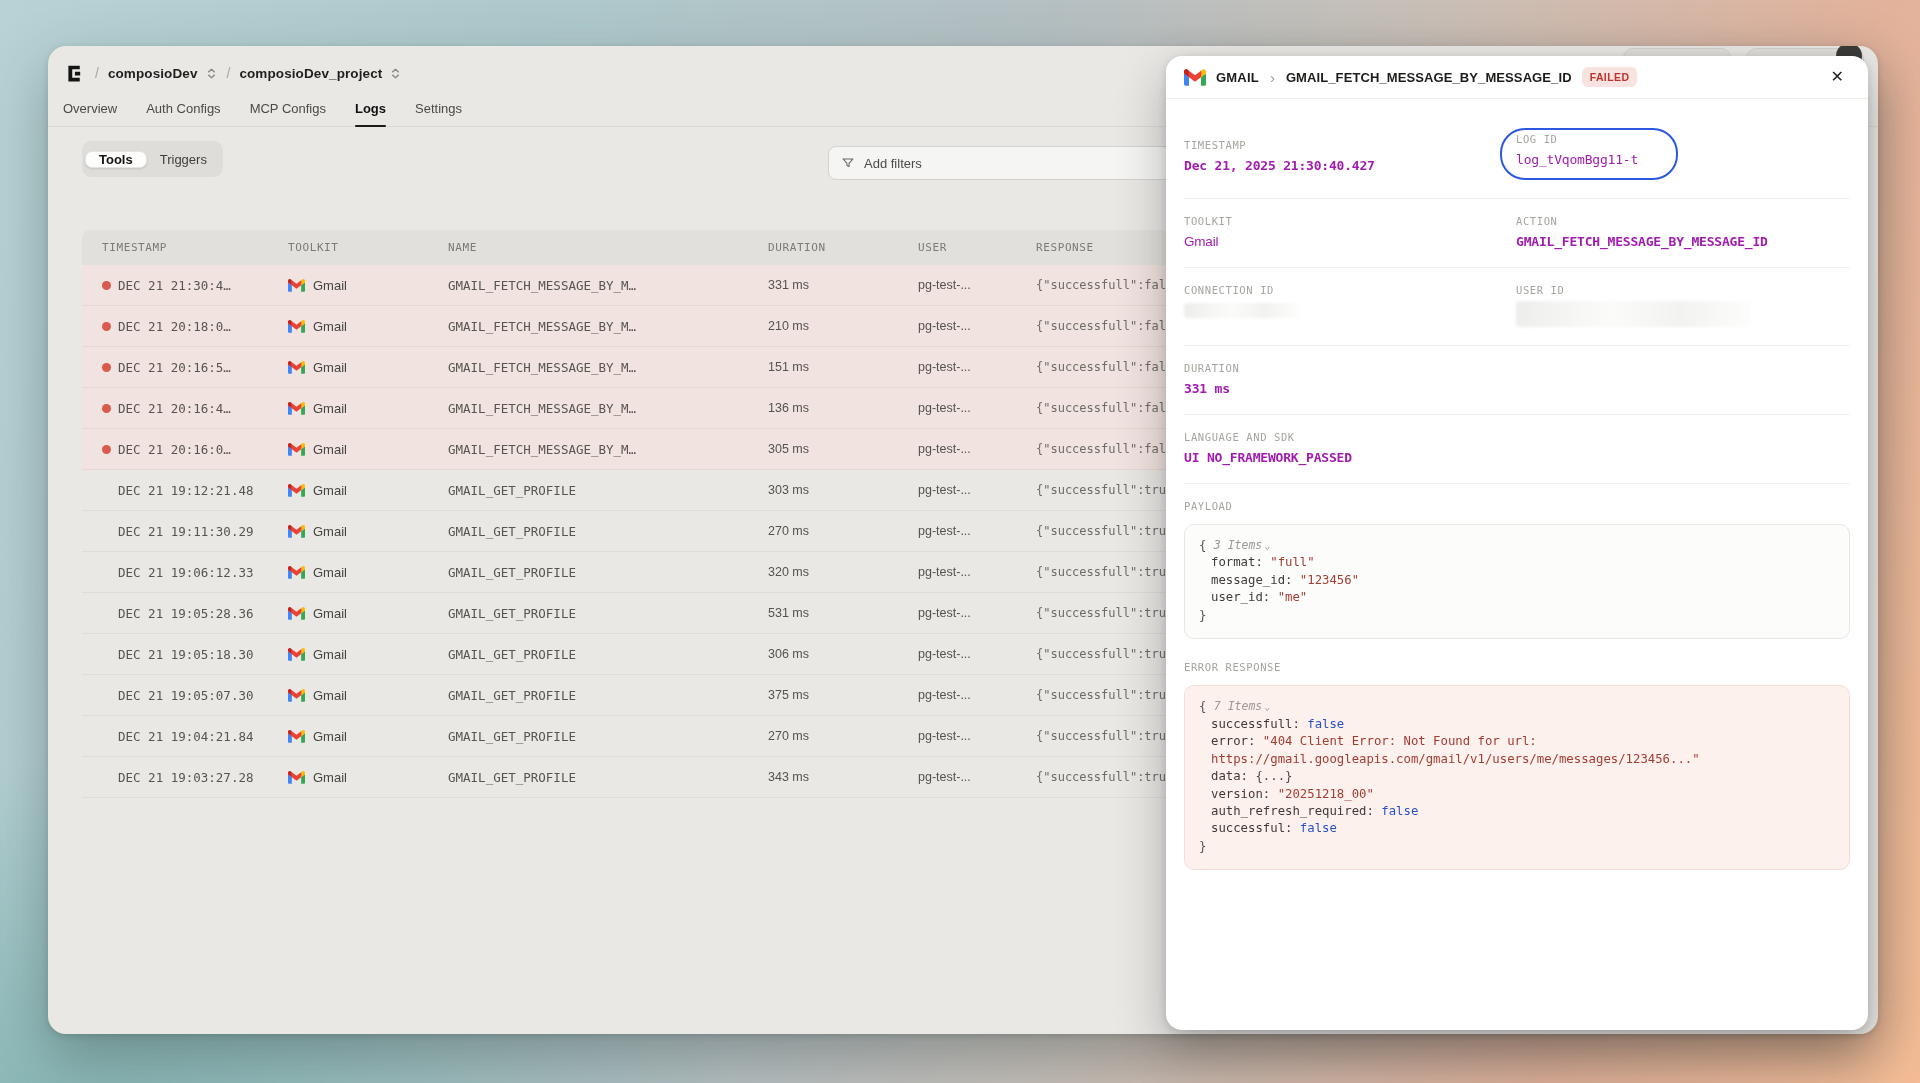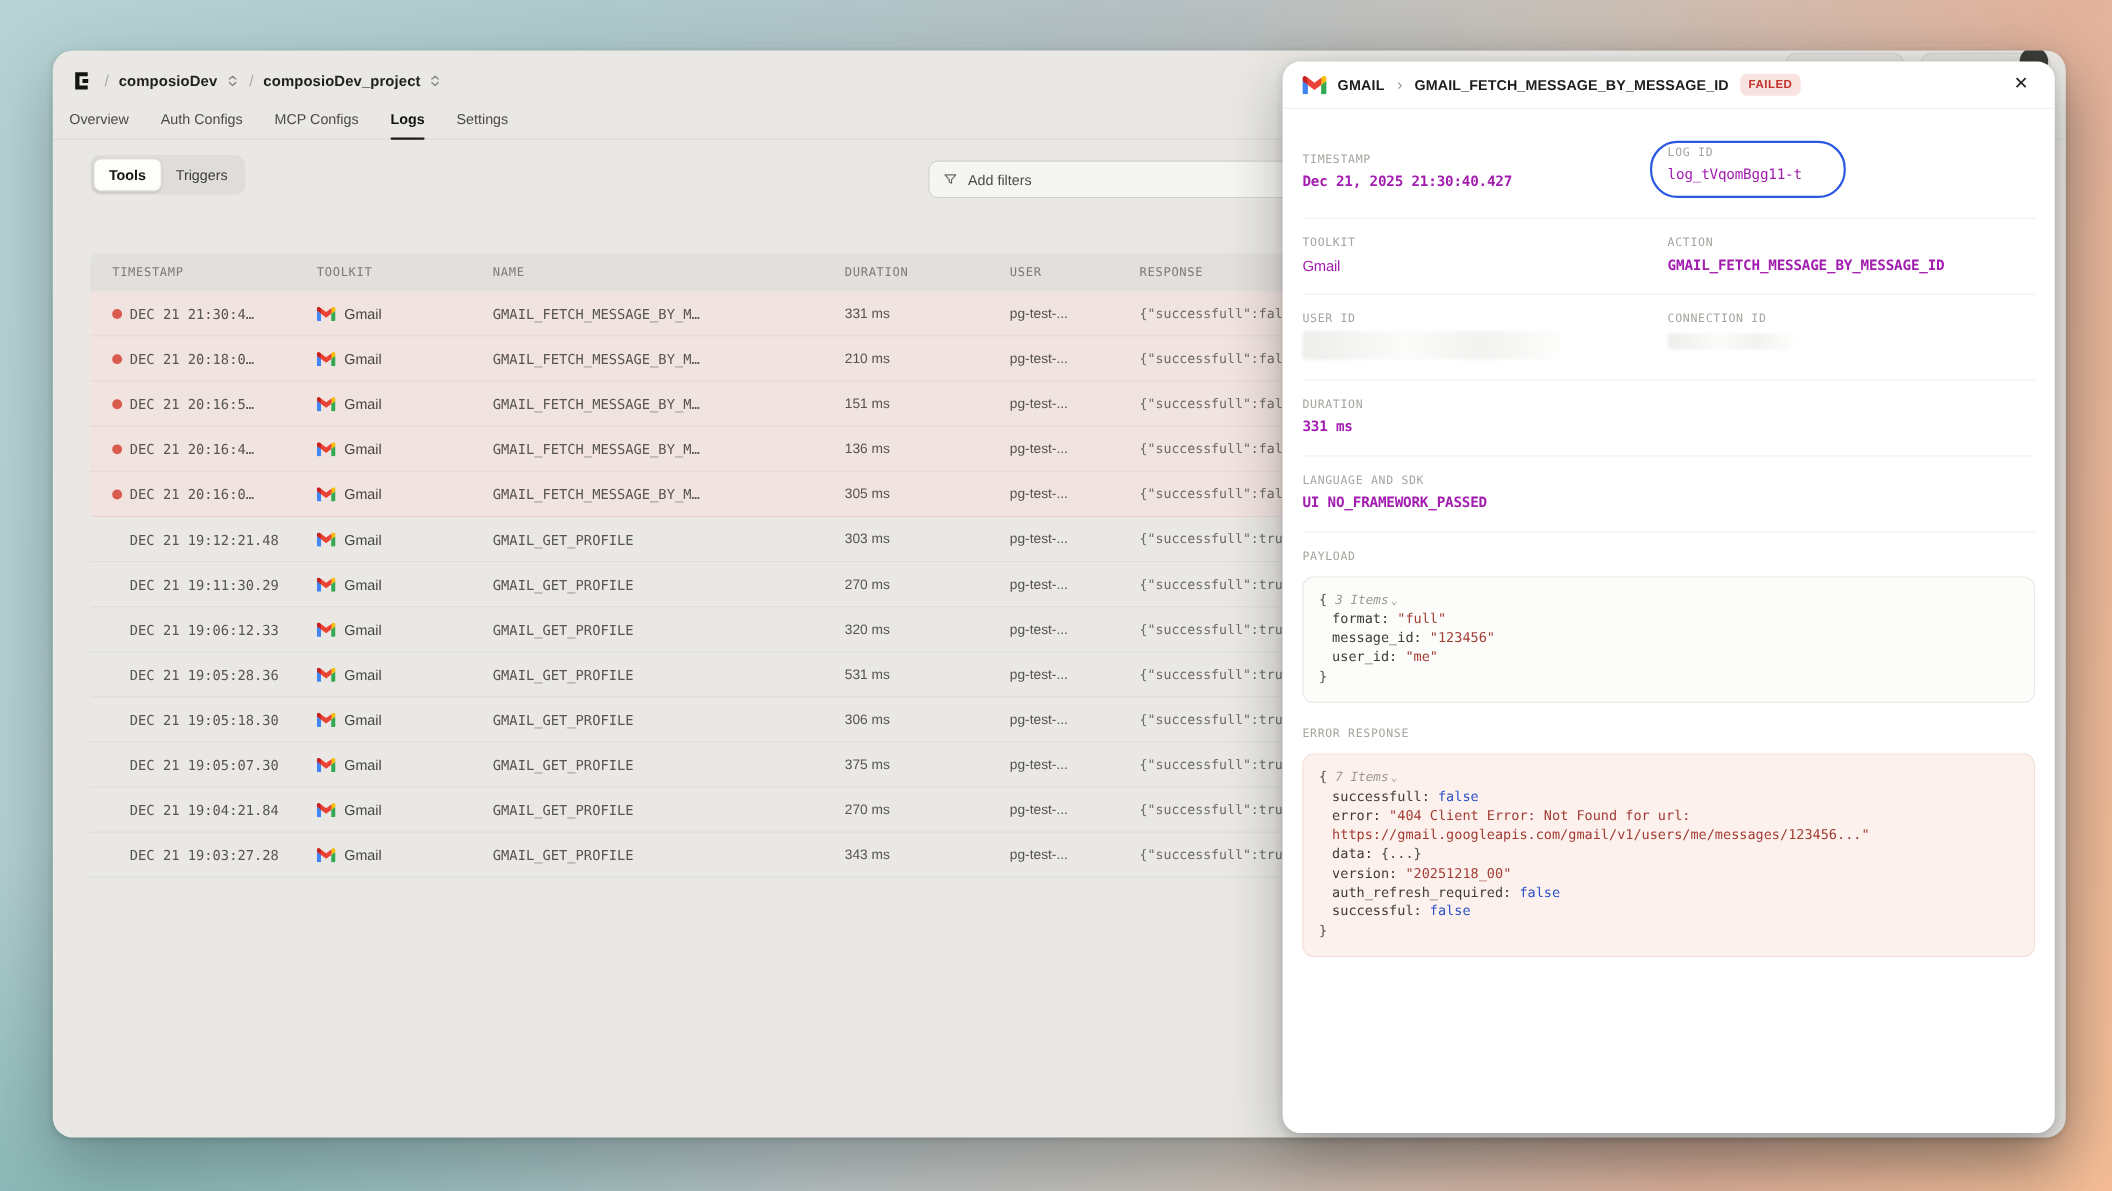--- a/index.html
+++ b/index.html
@@ -23,24 +23,24 @@
   .crumb-sep { color:#a9a7a2; font-size:14px; }
   .crumb { font-size:13.5px; font-weight:700; color:#201f1d; letter-spacing:.1px; cursor:default; display:flex; align-items:center; gap:7px; }
   .updown { opacity:.75; }
   
   .tabbar { display:flex; align-items:flex-end; padding:2px 0 0 15px; height:37px; border-bottom:1px solid #dcdad5; }
   .tab { font-size:13px; color:#4c4a46; padding:8px 0 10px; margin-right:29px; position:relative; cursor:pointer; }
   .tab.active { color:#111; font-weight:700; }
   .tab.active::after { content:""; position:absolute; left:0; right:0; bottom:-1px; height:2px; background:#1c1b19; border-radius:2px; }
   
   .toolbar { position:relative; height:62px; }
-  .segmented { position:absolute; left:34px; top:14px; background:#dfddd9; border-radius:9px; padding:3px; display:flex; height:36px; }
+  .segmented { position:absolute; left:34px; top:14px; background:#dfddd9; border-radius:9px; padding:3px; display:flex; height:36px;align-items:center; }
   .seg { font-size:13px; color:#3f3e3a; padding:0 13px; display:flex; align-items:center; border-radius:7px; cursor:pointer; }
   .seg.active { background:#fdfdfc; color:#14130f; font-weight:700; box-shadow:0 1px 2px rgba(0,0,0,.12); border:1px solid #e6e4e0; }
-  .addfilters { position:absolute; left:796px; top:19px; width:350px; height:31px;
+  .addfilters { position:absolute; left:780px; top:19px; width:350px; height:31px;
     background:rgba(255,255,255,.55); border:1px solid #d4d2cd; border-radius:8px;
     display:flex; align-items:center; gap:9px; padding:16px 12px; color:#4d4b47; font-size:13px; cursor:text; }
   
   .logtable { position:absolute; left:34px; top:184px; width:1762px; }
   .thead, .trow { display:grid; grid-template-columns:16px 170px 160px 320px 150px 118px 1fr; align-items:center; padding-left:20px; }
   .thead { height:35px; background:#e2e0dc; border-radius:8px 8px 0 0;
     font-family:"DejaVu Sans Mono", monospace; font-size:11px; letter-spacing:.6px; color:#7c7a74; }
   .thead .th-ts { grid-column:1/3; }
   .trow { height:41px; border-bottom:1px solid #dfddd8; cursor:pointer; }
   .trow.failed { background:#f1e3e0; border-bottom-color:#e8d6d2; }
@@ -446,26 +446,26 @@
         <div class="fvalue sans">Gmail</div>
       </div>
       <div>
         <div class="flabel">ACTION</div>
         <div class="fvalue">GMAIL_FETCH_MESSAGE_BY_MESSAGE_ID</div>
       </div>
     </div>
 
     <div class="frow">
       <div>
+        <div class="flabel">CONNECTION ID</div>
+        <div class="blurbar blur-conn"></div>
+      </div>
+      <div>
         <div class="flabel">USER ID</div>
         <div class="blurbar blur-user"></div>
-      </div>
-      <div>
-        <div class="flabel">CONNECTION ID</div>
-        <div class="blurbar blur-conn"></div>
       </div>
     </div>
 
     <div class="frow">
       <div>
         <div class="flabel">DURATION</div>
         <div class="fvalue">331 ms</div>
       </div>
     </div>
 

